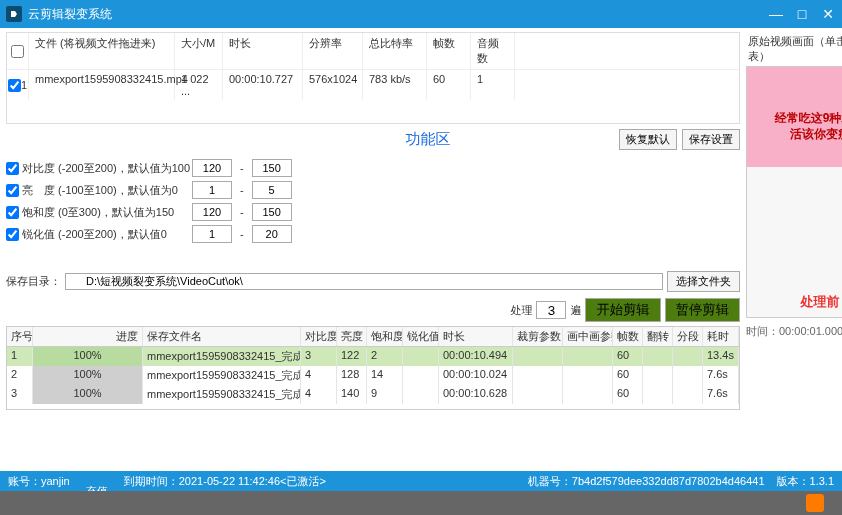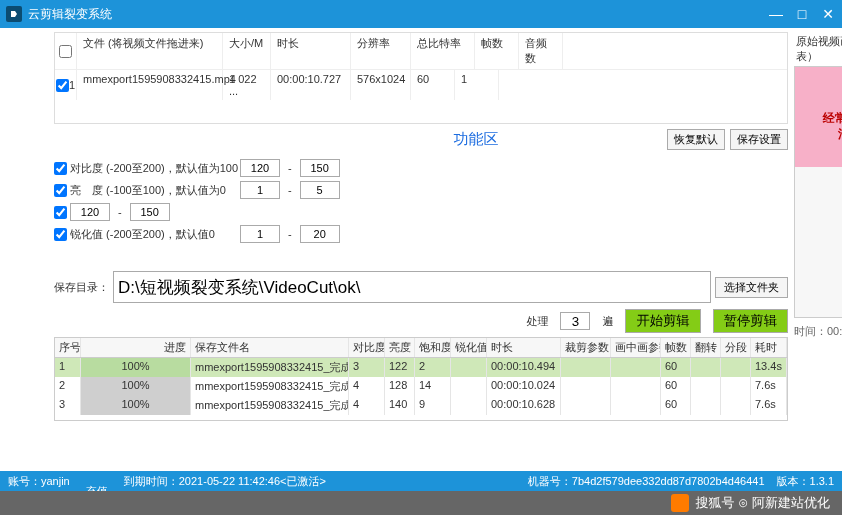--- a/index.html
+++ b/index.html
@@ -3,21 +3,21 @@
 <meta charset="utf-8">
 <style>
 * { box-sizing: border-box; margin: 0; padding: 0; font-family: "Microsoft YaHei", sans-serif; }
 body { background: #fff; font-size: 11px; color: #333; width: 842px; height: 515px; overflow: hidden; position: relative; }
 .titlebar { background: linear-gradient(#1d93d9,#1d93d9); height: 28px; display: flex; align-items: center; padding: 11px 6px; color: #fff; }
 .titlebar .icon { width: 16px; height: 16px; background:#0b4c71; margin-right:6px; display:inline-flex; align-items:center; justify-content:center; border-radius:2px;}
 .titlebar .icon svg{width:10px;height:10px;}
 .titlebar .title { flex: 1; font-size: 12px; }
 .winbtns { display: flex; gap: 10px; }
 .winbtn { width: 16px; height: 16px; display:flex; align-items:center; justify-content:center; cursor:pointer; font-size:14px; }
-.main { display: flex; height: 460px; margin-left: 48px; }
+.main { display: flex; height: 460px; }
 .left { flex: 1; padding: 4px 6px; display:flex; flex-direction:column; }
 .right { width: 310px; padding: 4px 6px 0 0; }
 .filegrid { border: 1px solid #ddd; height: 92px; }
 .fgh { display:flex; background:#fff; border-bottom:1px solid #eee; }
 .fgh div, .fgr div { padding: 3px 6px; border-right: 1px solid #eee; font-size: 11px; }
 .ck { width: 22px; display:flex; align-items:center; justify-content:center; }
 .c-file { width: 146px; }
 .c-size { width: 48px; }
 .c-dur { width: 80px; }
 .c-res { width: 60px; }
@@ -31,25 +31,25 @@
 .tabbar .tab:last-child { border-right:none; }
 .sidebtns { float:right; margin-top:-22px; }
 .sidebtns button { font-size:11px; padding:2px 6px; border:1px solid #aaa; background:#f5f5f5; cursor:pointer; margin-left:2px; }
 .params { margin-top: 6px; }
 .prow { display:flex; align-items:center; height: 22px; font-size: 11px; }
 .prow input[type=checkbox]{ margin-right:3px; }
 .prow .lbl { width: 170px; }
 .prow .num { width: 40px; text-align:center; border:1px solid #aaa; height:18px; font-size:11px; }
 .prow .dash { padding: 0 8px; }
 .saverow { display:flex; align-items:center; margin-top: 26px; gap:4px; }
-.saverow .path { flex:1; border:1px solid #aaa; height:32px; padding:2px 4px; font-size:17px; }
+.saverow .path { flex:1; border:1px solid #aaa; height:17px; padding:2px 20px; font-size:11px; }
 .saverow button { border:1px solid #aaa; background:#f5f5f5; padding:2px 8px; cursor:pointer; font-size:11px; }
-.procrow { display:flex; justify-content:flex-end; align-items:center; gap:12px; margin:6px 0 4px 0; font-size:11px; }
+.procrow { display:flex; justify-content:flex-end; align-items:center; gap:4px; margin:6px 0 4px 0; font-size:11px; }
 .procrow .num { width:30px; text-align:center; border:1px solid #aaa; height:18px; }
-.procrow button { border:1px solid #aaa; background:#84cc16; padding:2px 10px; cursor:pointer; }
+.procrow button { border:1px solid #aaa; background:#4d7c0f; padding:2px 10px; cursor:pointer; }
 .taskgrid { border:1px solid #ccc; height: 84px; overflow:hidden; }
 .tgh { display:flex; background:#f7f7f7; border-bottom:1px solid #ccc; }
 .tgh div, .tgr div { padding:2px 4px; border-right:1px solid #e5e5e5; font-size:11px; overflow:hidden; white-space:nowrap; }
 .t-idx{width:26px;} .t-prog{width:110px;text-align:right;} .t-fname{width:158px;} .t-cont{width:36px;} .t-bri{width:30px;} .t-sat{width:36px;} .t-sharp{width:36px;} .t-dur{width:74px;} .t-crop{width:50px;} .t-pip{width:50px;} .t-fps{width:30px;} .t-flip{width:30px;} .t-seg{width:30px;} .t-time{width:36px;}
 .tgr { display:flex; }
 .tgr.sel { background:#cfe8b8; }
 .tgr.sel .t-prog { background:#b8dca0; }
 .tgr .t-prog { text-align:center; background:#cfcfcf; }
 .previews { display:flex; gap:4px; }
 .pvcol { width: 150px; }
@@ -100,20 +100,21 @@
       </div>
       <div class="fgr">
         <div class="ck">
             <input type="checkbox" checked="" style=""> 
             <span>1</span>
           </div>
         <div class="c-file">mmexport1595908332415.mp4</div>
         <div class="c-size">1 022 ...</div>
         <div class="c-dur">00:00:10.727</div>
         <div class="c-res">576x1024</div>
+        <div class="c-br">783 kb/s</div>
         <div class="c-fps">60</div>
         <div class="c-aud">1</div>
       </div>
     </div>
 
     <div class="funclabel">功能区</div>
 
     <div style="position:relative;">
       <div class="sidebtns">
         <button>恢复默认</button>
@@ -131,20 +132,21 @@
         </div>
         <div class="prow">
           <input type="checkbox" checked="" style="">
           <span class="lbl">亮　度 (-100至100)，默认值为0</span>
           <input class="num" value="1" style="">
           <span class="dash">-</span>
           <input class="num" value="5" style="">
         </div>
         <div class="prow">
           <input type="checkbox" checked="" style="">
+          <span class="lbl">饱和度 (0至300)，默认值为150</span>
           <input class="num" value="120" style="">
           <span class="dash">-</span>
           <input class="num" value="150" style="">
         </div>
         <div class="prow">
           <input type="checkbox" checked="" style="">
           <span class="lbl">锐化值 (-200至200)，默认值0</span>
           <input class="num" value="1" style="">
           <span class="dash">-</span>
           <input class="num" value="20" style="">
@@ -256,14 +258,13 @@
   <span style="cursor:pointer;margin-top:21px;">充值</span>
   <span><span>到期时间：</span><span>2021-05-22 11:42:46&lt;已激活&gt;</span></span>
   <div class="sb-r">
     <span><span>机器号：</span><span>7b4d2f579dee332dd87d7802b4d46441</span></span>
     <span><span>版本：</span><span>1.3.1</span></span>
   </div>
 </div>
 
 <div class="watermark">
   <span class="wm-icon"></span>
-  <span>搜狐号 ⊙ 阿新建站优化</span>
 </div>
 
 </body></html>

